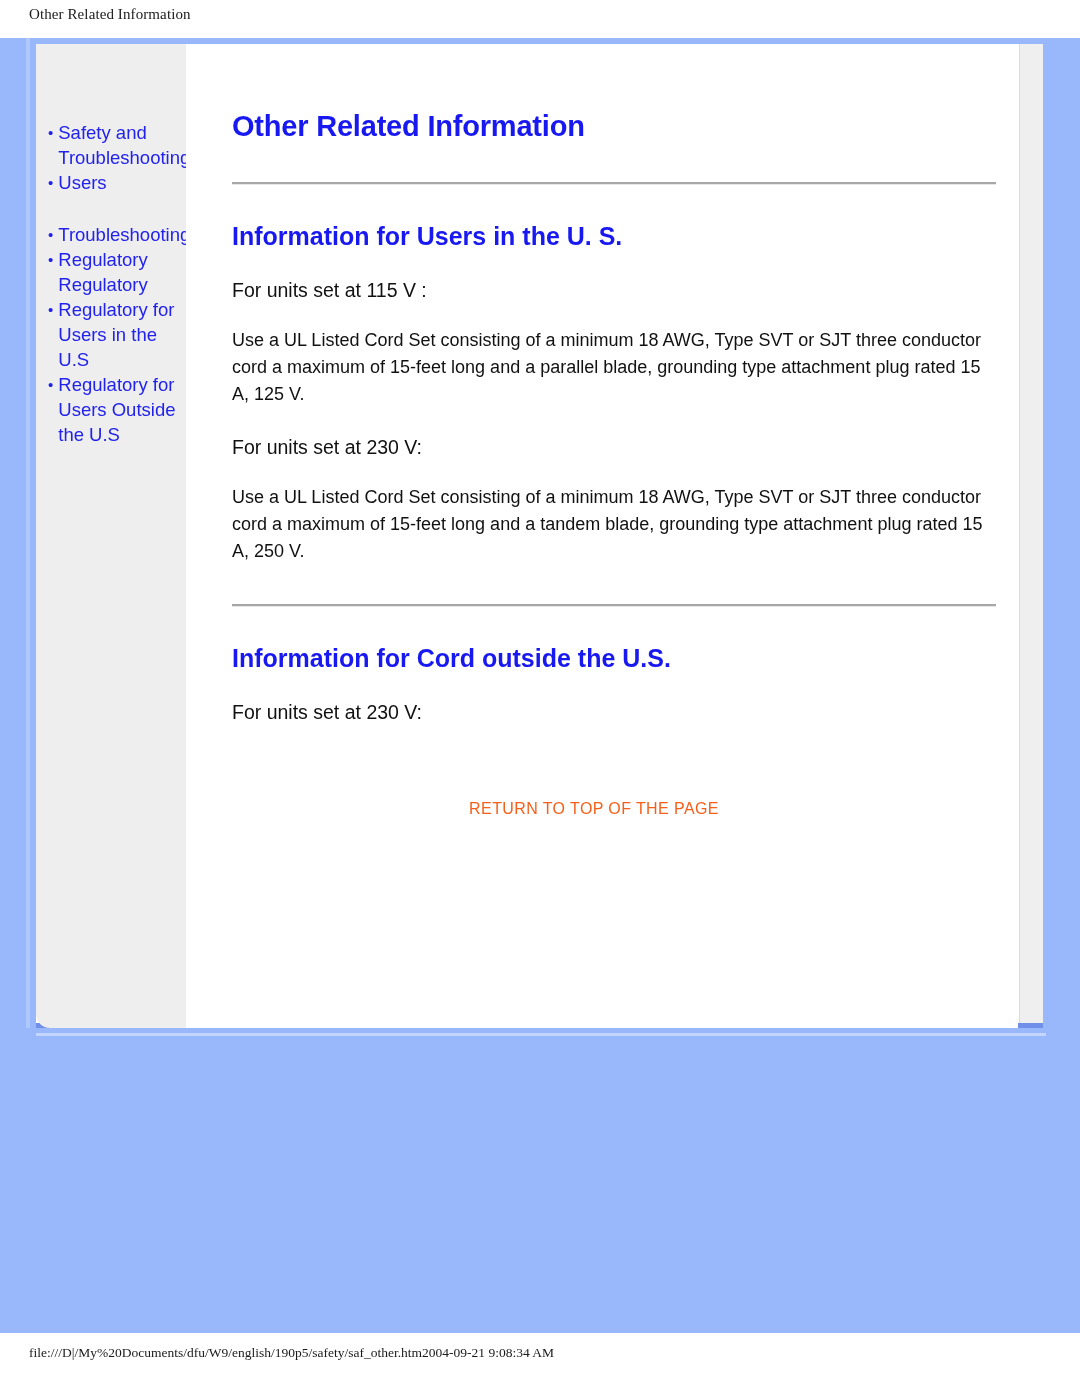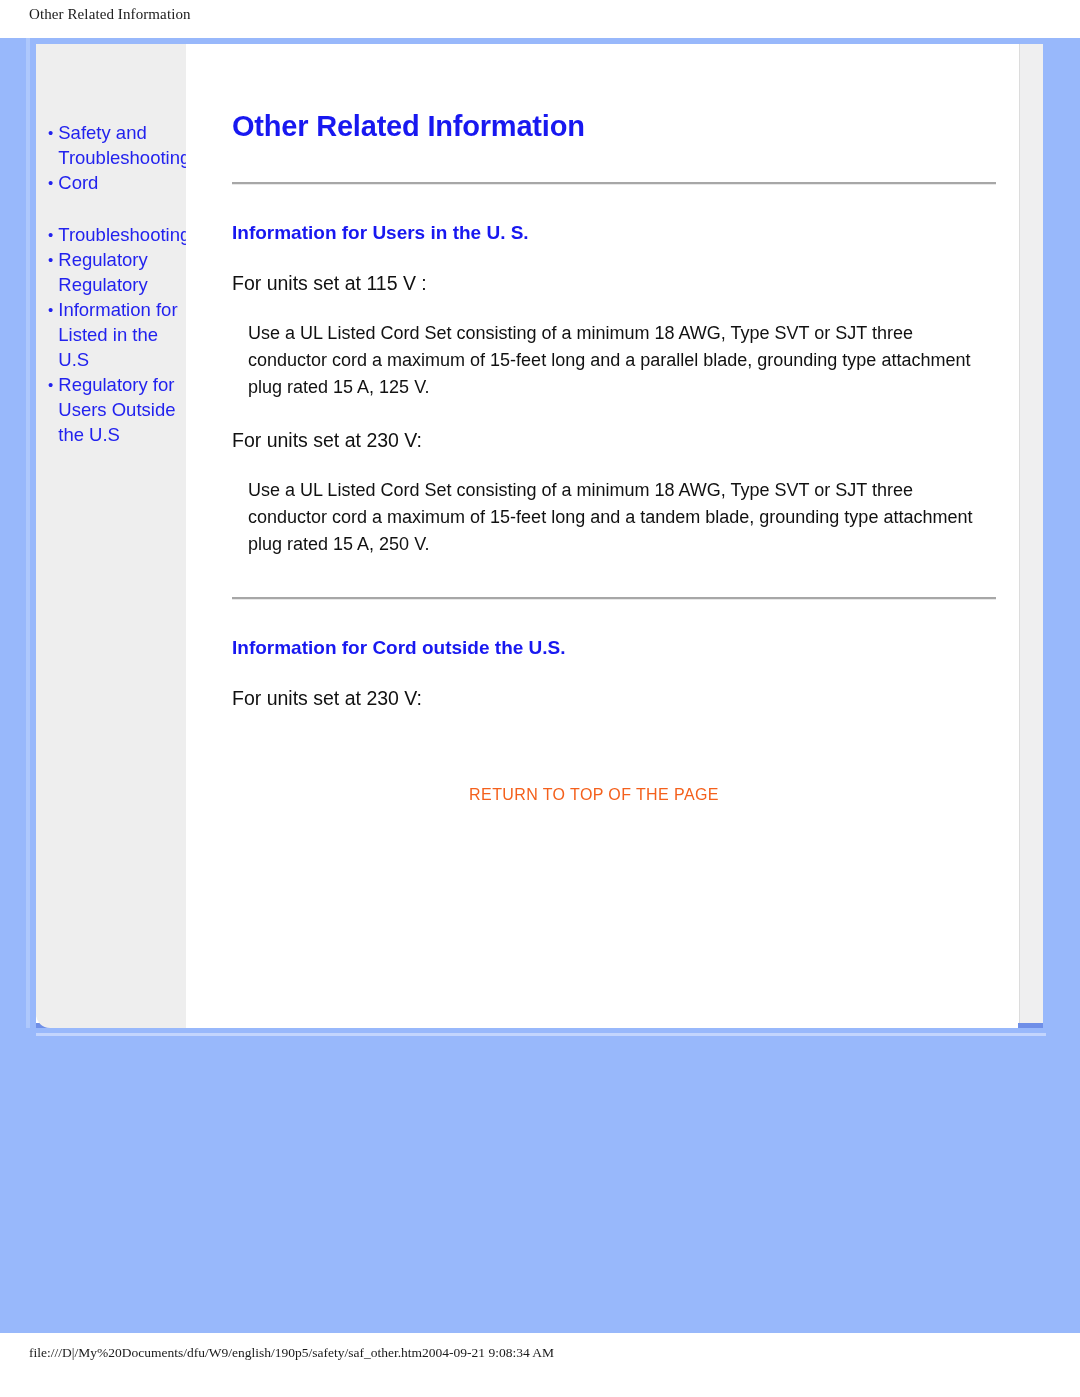--- a/index.html
+++ b/index.html
@@ -144,37 +144,37 @@
 
   hr.rule {
     border: none;
     border-top: 2px solid #a7a7a7;
     border-bottom: 1px solid #e8e8e8;
     margin: 39px 0 0 0;
     height: 0;
   }
 
   h2.section-title {
-    font-size: 19px;
+    font-size: 25px;
     font-weight: bold;
     color: #1818f0;
     margin: 37px 0 0 0;
   }
 
   p.unit-line {
     font-size: 19.5px;
     color: #111111;
     margin: 28px 0 0 0;
   }
 
   p.body-text {
     font-size: 18px;
     line-height: 27px;
     color: #111111;
-    margin: 25px 0 0 16px;
+    margin: 25px 0 0 0;
   }
 
   .return-wrap {
     margin-top: 76px;
     text-align: center;
     padding-right: 40px;
   }
   a.return-link {
     font-size: 16px;
     color: #f4601c;
@@ -218,38 +218,38 @@
 
     <nav class="sidebar">
 
       <ul class="nav-group">
         <li class="nav-item">
           <span class="nav-bullet">•</span>
           <span class="nav-label">Safety and Troubleshooting</span>
         </li>
         <li class="nav-item">
           <span class="nav-bullet">•</span>
-          <span class="nav-label">Cord</span>
+          <span class="nav-label">Users</span>
         </li>
       </ul>
 
       <div class="nav-gap"></div>
 
       <ul class="nav-group">
         <li class="nav-item">
           <span class="nav-bullet">•</span>
           <span class="nav-label">Troubleshooting</span>
         </li>
         <li class="nav-item">
           <span class="nav-bullet">•</span>
           <span class="nav-label">Regulatory Regulatory</span>
         </li>
         <li class="nav-item">
           <span class="nav-bullet">•</span>
-          <span class="nav-label">Information for Listed in the U.S</span>
+          <span class="nav-label">Regulatory for Users in the U.S</span>
         </li>
         <li class="nav-item">
           <span class="nav-bullet">•</span>
           <span class="nav-label">Regulatory for Users Outside the U.S</span>
         </li>
       </ul>
     </nav>
 
     <main class="content">
 

